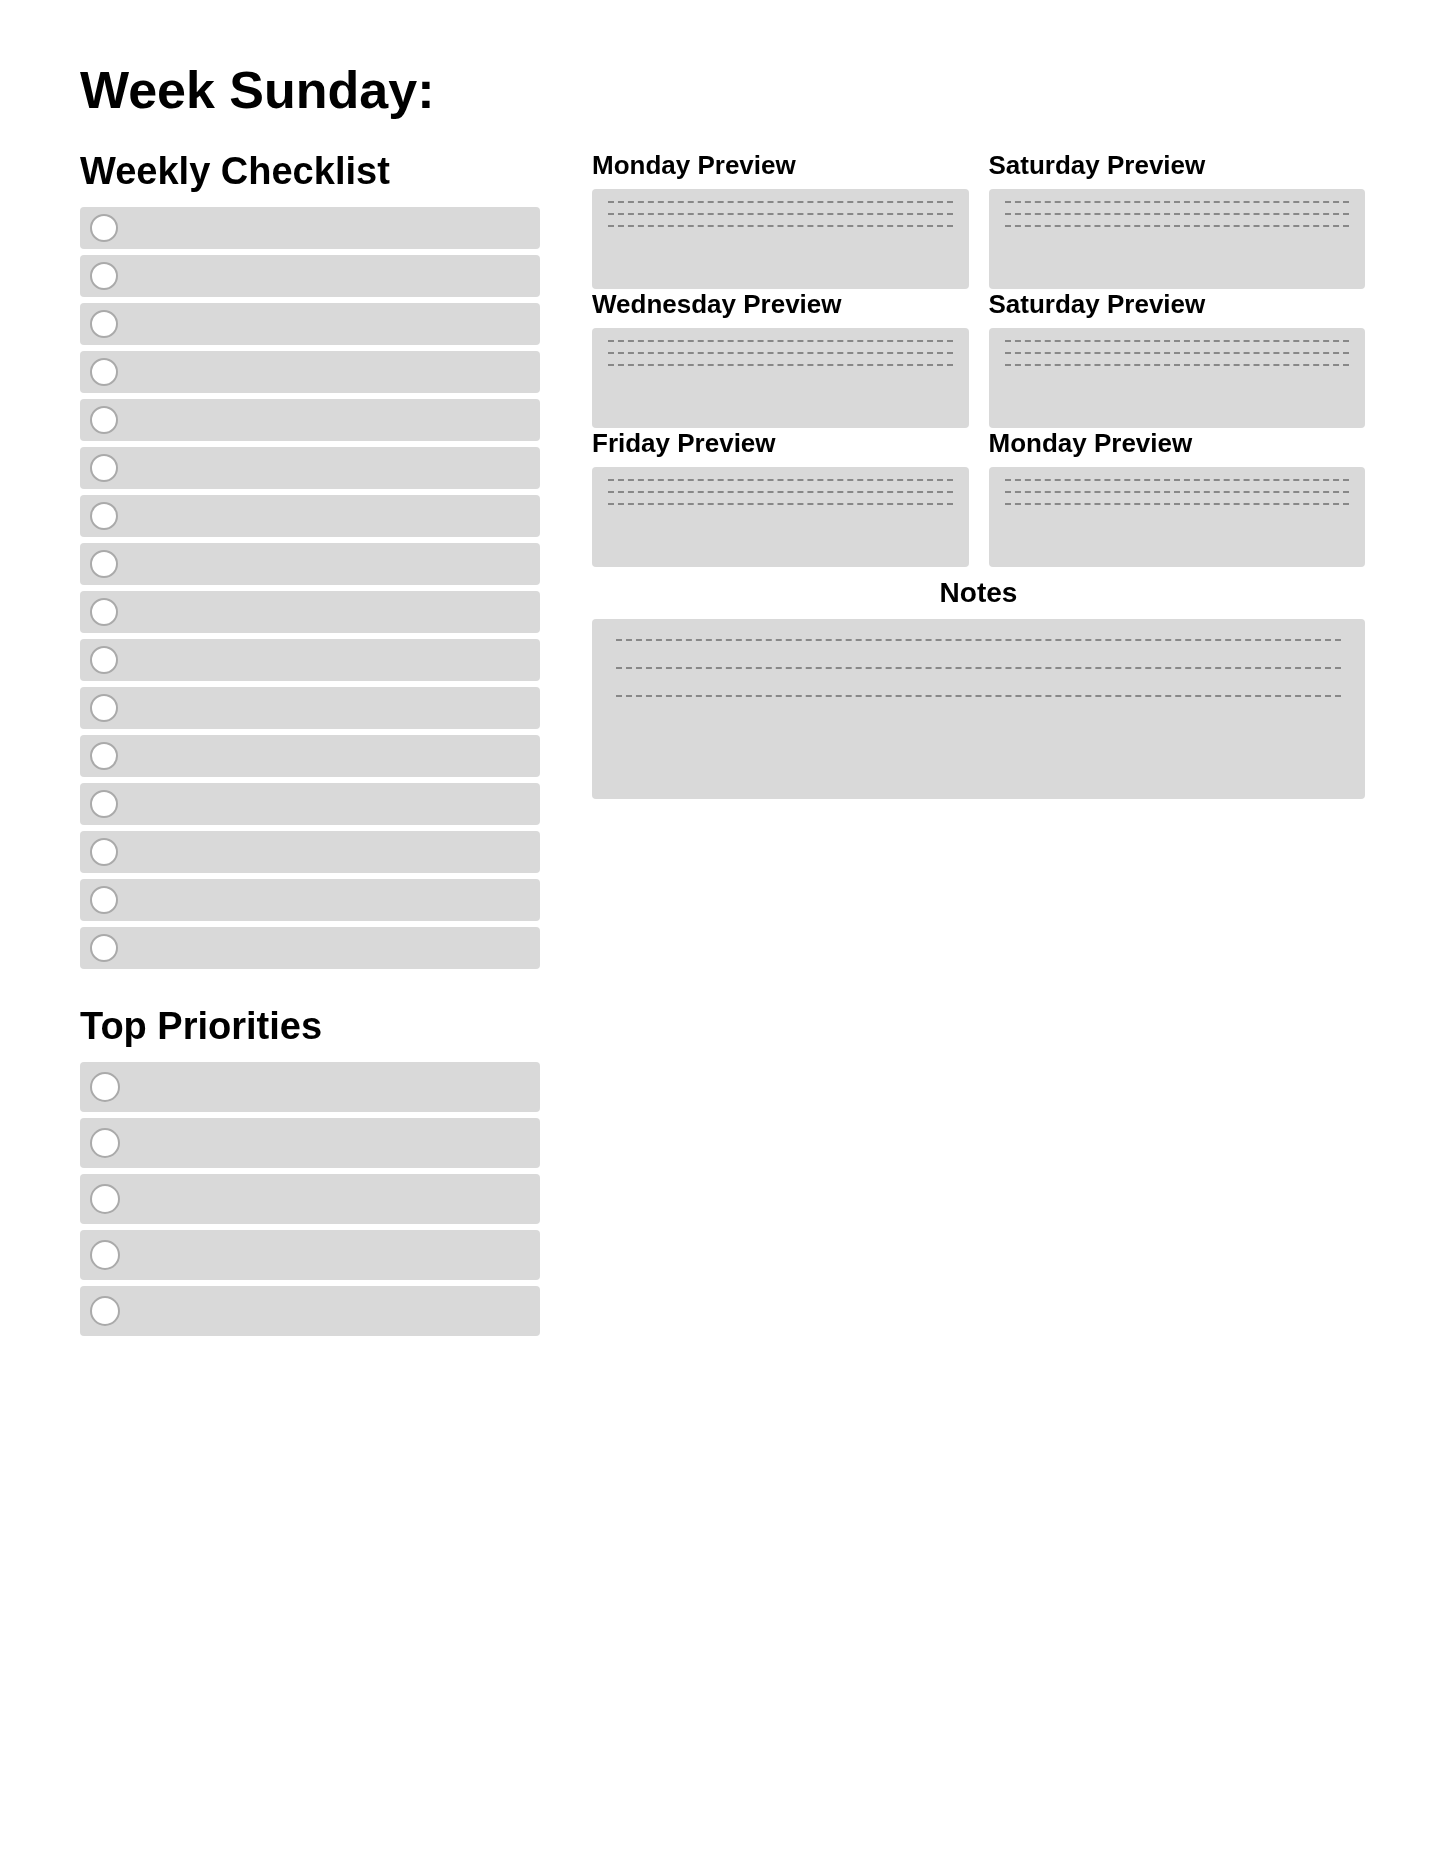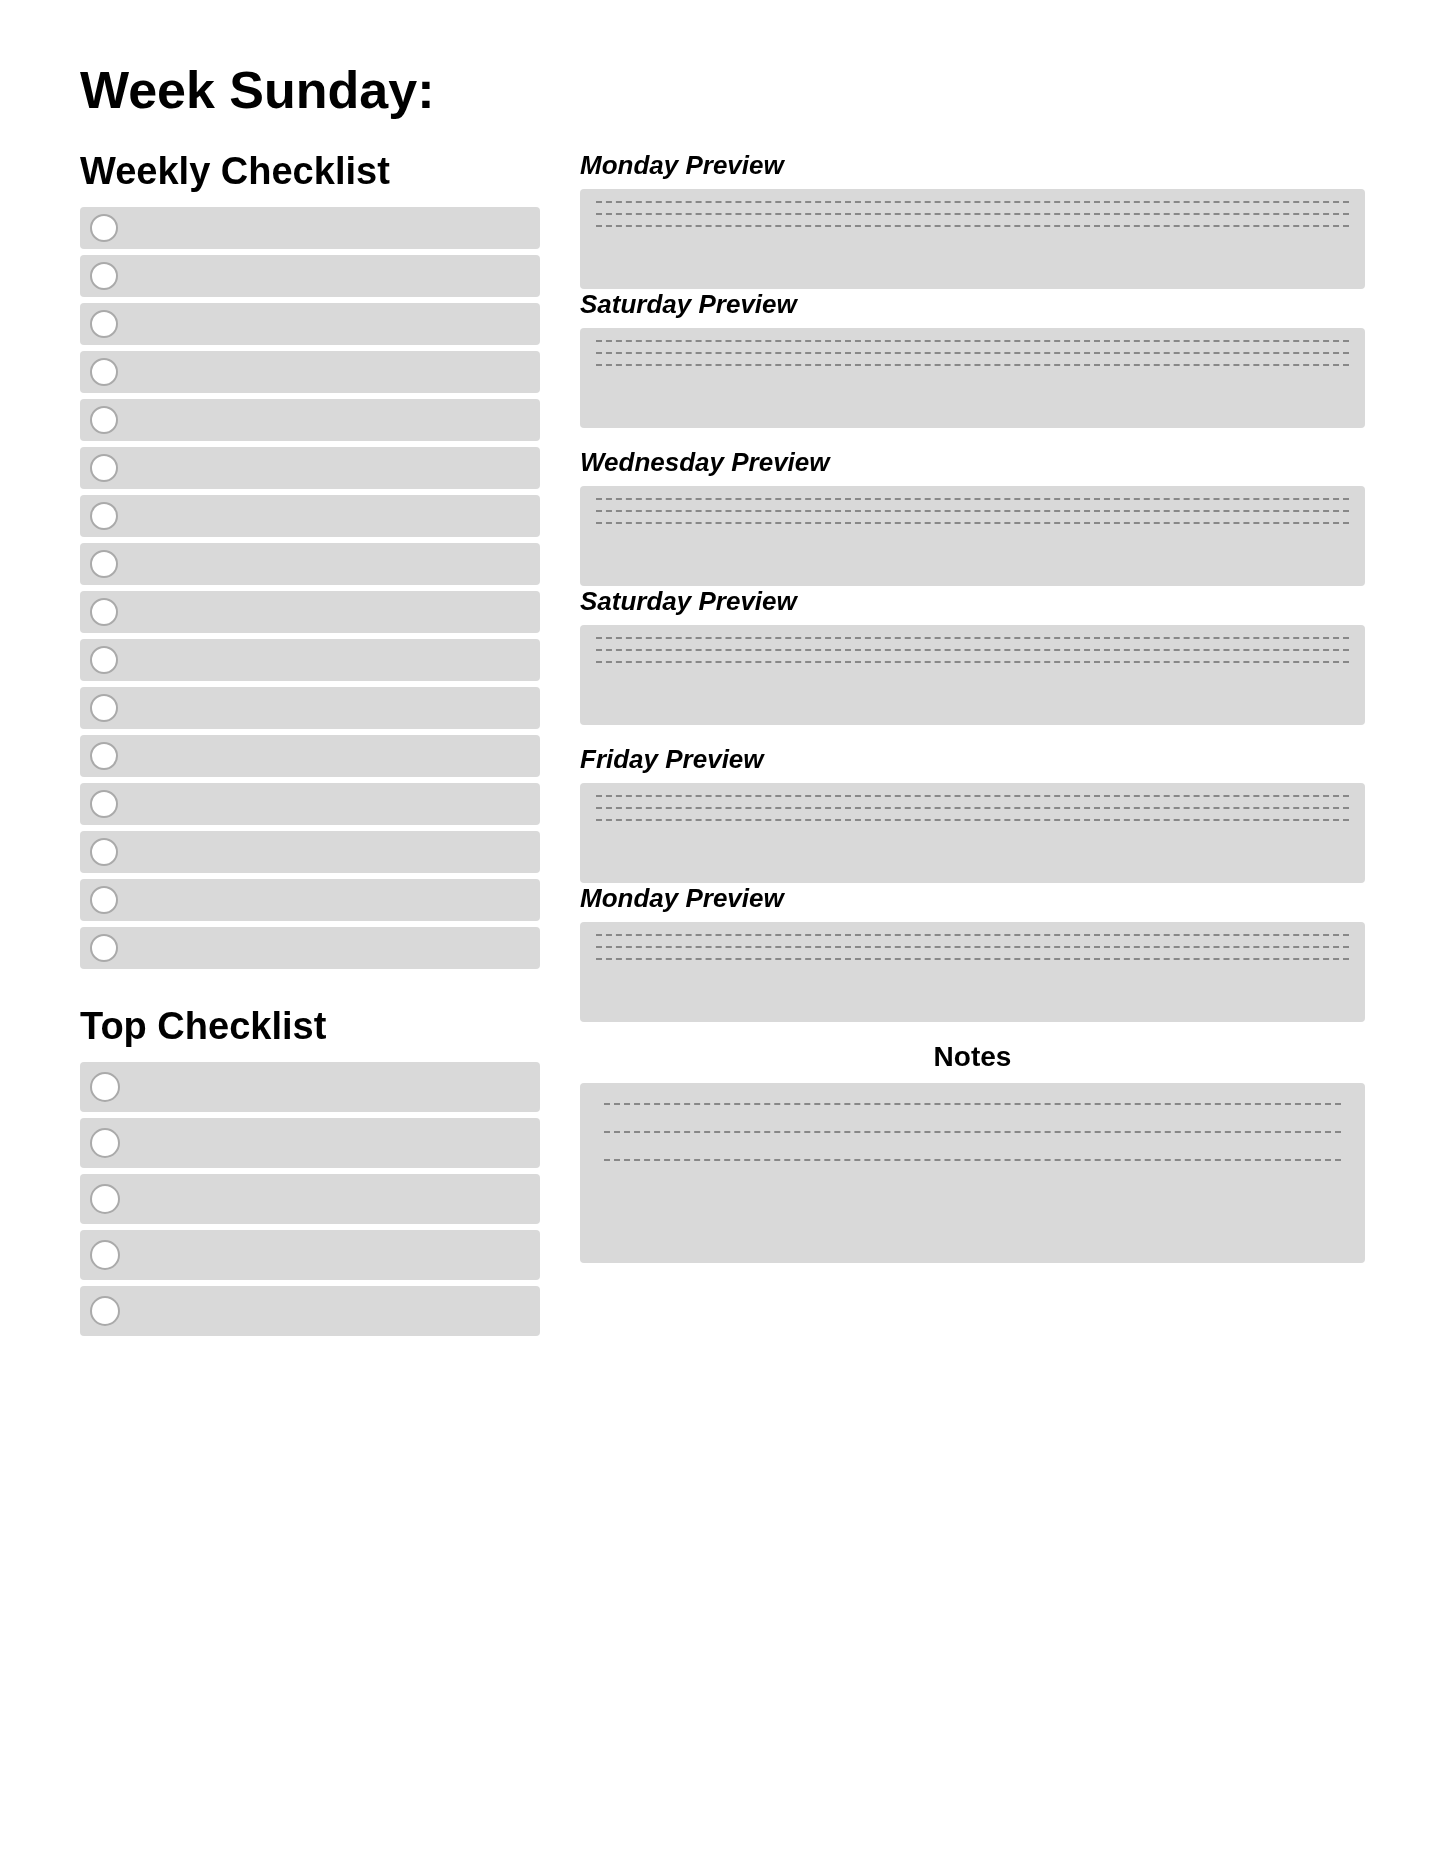--- a/index.html
+++ b/index.html
@@ -12,21 +12,21 @@
     }
 
     .page-title {
       font-size: 52px;
       font-weight: 900;
       margin-bottom: 30px;
     }
 
     .main-layout {
       display: flex;
-      gap: 40px;
+      gap: 52px;
     }
 
     
     .left-col {
       flex: 0 0 460px;
     }
 
     .section-title {
       font-size: 38px;
       font-weight: 900;
@@ -146,24 +146,23 @@
     }
 
     .notes-line {
       border-bottom: 2px dashed #888;
       height: 1px;
       width: 100%;
     }
 
     .day-row-pair {
       display: grid;
-      grid-template-columns: 1fr;
+      grid-template-columns: 1fr 1fr;
       gap: 0 20px;
-      margin-bottom: 19px;
-      font-style: italic;
+      margin-bottom: 0;
     }
 
     .day-row-pair .day-section {
       margin-bottom: 0;
     }
   </style>
 </head>
 <body>
 
 <div>
@@ -238,21 +237,21 @@
             <div class="checklist-circle"></div>
             <div class="checklist-line"></div>
           </div>
         <div class="checklist-item">
             <div class="checklist-circle"></div>
             <div class="checklist-line"></div>
           </div>
       </div>
 
       <div class="top-priorities-section">
-        <div class="section-title">Top Checklist</div>
+        <div class="section-title">Top Priorities</div>
         <div class="priorities-list">
           <div class="priority-item">
               <div class="priority-circle"></div>
               <div class="checklist-line"></div>
             </div>
           <div class="priority-item">
               <div class="priority-circle"></div>
               <div class="checklist-line"></div>
             </div>
           <div class="priority-item">

